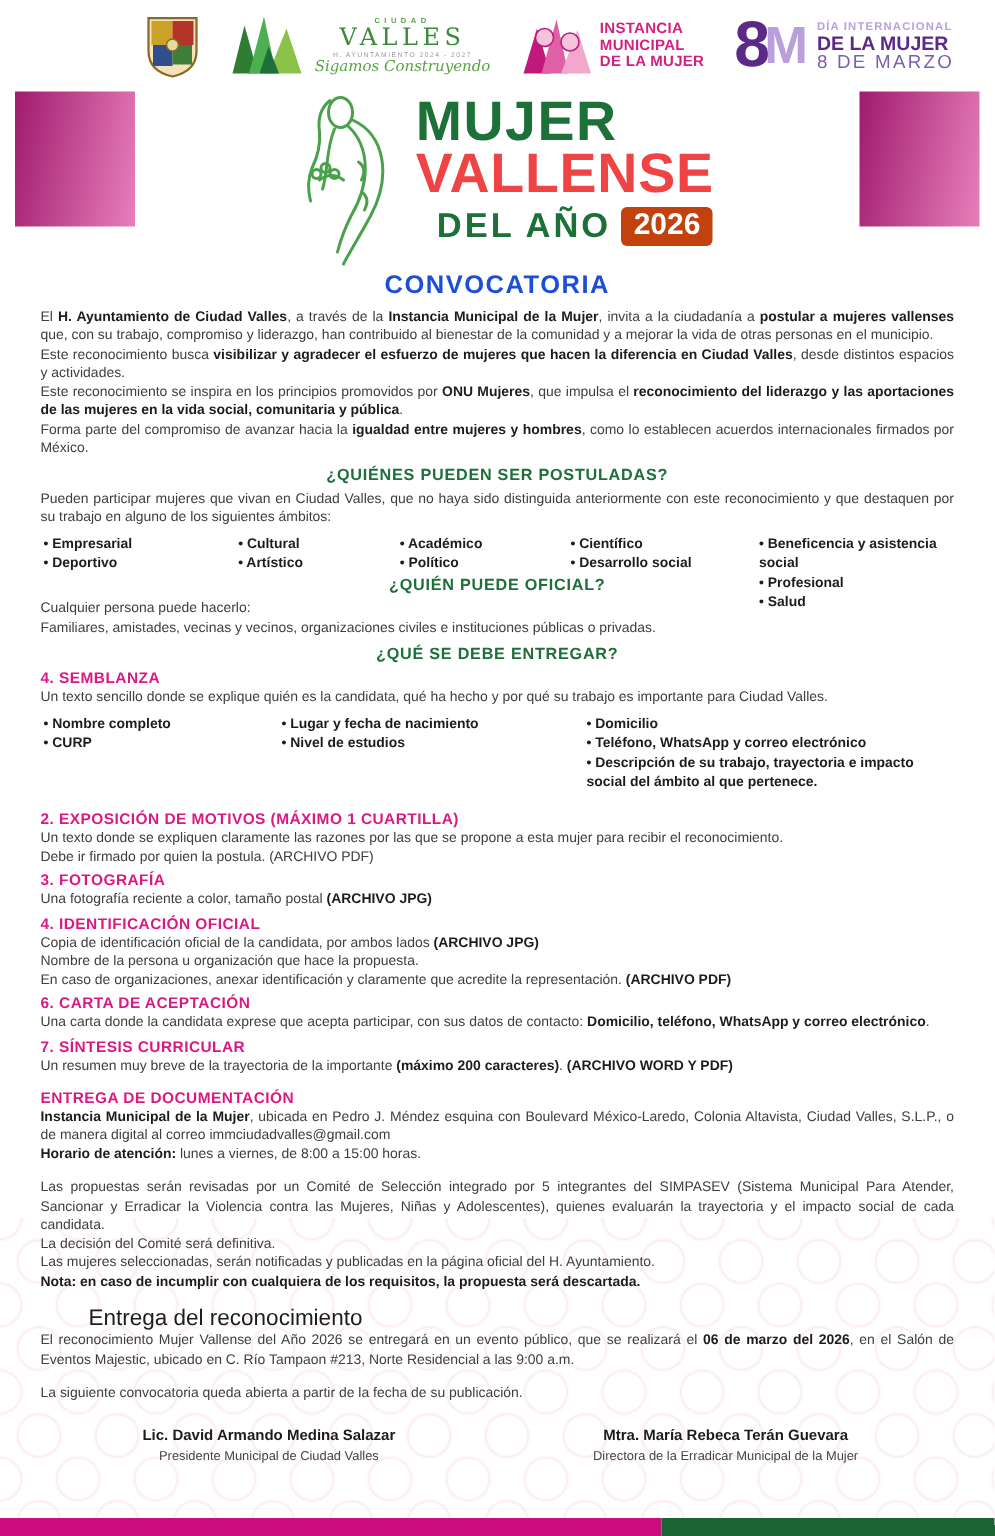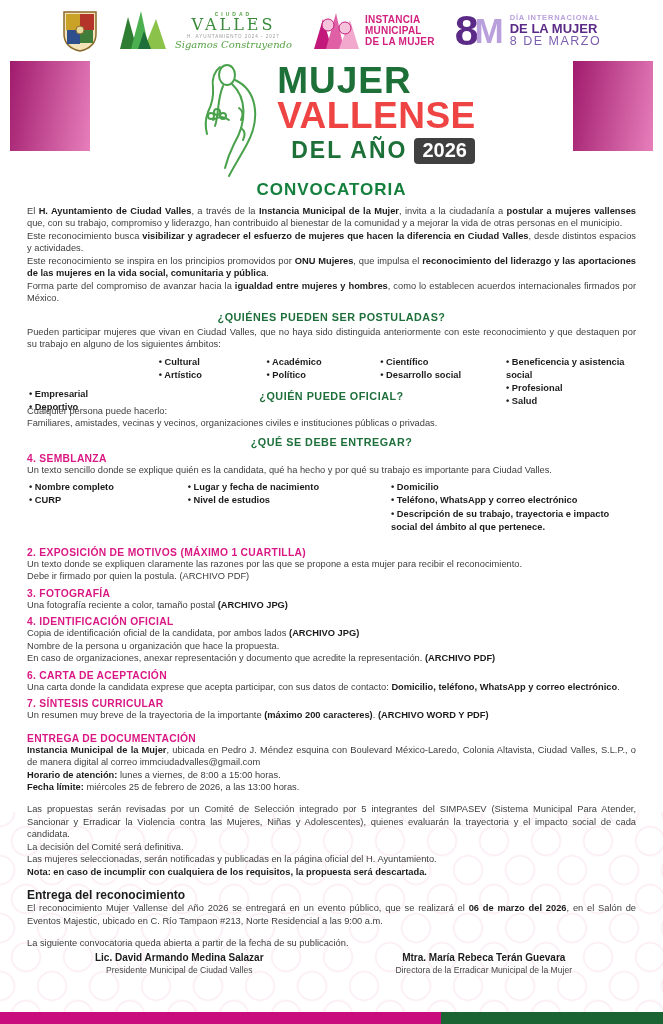--- a/index.html
+++ b/index.html
@@ -13,21 +13,21 @@
     position:absolute; left:0; right:0; top:812px; bottom:12px; z-index:0;
     background-image:
       radial-gradient(circle, rgba(214,31,135,0) 13px, rgba(214,31,135,0.09) 14px, rgba(214,31,135,0) 16px),
       radial-gradient(circle, rgba(214,31,135,0) 13px, rgba(214,31,135,0.09) 14px, rgba(214,31,135,0) 16px);
     background-size:52px 58px;
     background-position:0 0, 26px 29px;
   }
   .main { position:relative; z-index:1; padding:0 27px; }
 
   
-  .logos { display:flex; align-items:center; justify-content:center; gap:20px; padding-top:7px; height:54px; }
+  .logos { display:flex; align-items:center; justify-content:flex-end; gap:20px; padding-top:7px; height:54px; }
   .logo-cv, .logo-imm, .logo-8m { display:flex; align-items:center; gap:5px; }
   .cv-text { text-align:center; }
   .cv-ciudad { font-size:5px; letter-spacing:3px; color:#56a344; font-weight:bold; }
   .cv-valles { font-family:"DejaVu Serif", serif; font-size:16px; letter-spacing:3px; color:#3c8a3c; line-height:1; }
   .cv-ayto { font-size:4.5px; letter-spacing:1px; color:#9a9a9a; margin-top:1px; }
   .cv-script { font-family:"DejaVu Serif", serif; font-style:italic; font-size:10px; color:#56a344; line-height:1.1; }
   .imm-text { font-size:10px; font-weight:800; color:#d3217f; line-height:1.12; letter-spacing:.2px; }
   .logo-8m { gap:3px; }
   .m8-8 { font-size:43px; font-weight:800; color:#5b2a86; line-height:.85; }
   .m8-m { font-size:35px; font-weight:800; color:#b9a0dc; line-height:.9; margin-left:-7px; }
@@ -41,33 +41,33 @@
   .sq { position:absolute; top:5px; width:80px; height:90px; }
   .sq-left  { left:-17px;  background:linear-gradient(100deg,#a01b6d 0%, #e77fbb 100%); }
   .sq-right { right:-17px; background:linear-gradient(100deg,#a01b6d 0%, #e77fbb 100%); }
   .title-center { position:absolute; left:0; right:0; top:0; display:flex; justify-content:center; align-items:flex-start; }
   .woman { margin-top:4px; }
   .title-text { padding-top:8px; margin-left:2px; }
   .t1 { font-size:37px; font-weight:800; color:#1d7038; letter-spacing:1px; line-height:.92; }
   .t2 { font-size:37px; font-weight:800; color:#ef4444; letter-spacing:.5px; line-height:.98; }
   .t3 { display:flex; align-items:center; gap:7px; margin-top:3px; margin-left:14px; }
   .t3a { font-size:23px; font-weight:800; color:#1d7038; letter-spacing:2px; }
-  .t3badge { background:#404040; color:#fff; font-weight:800; font-size:20px; padding:1px 8px 2px; border-radius:4px; }
-
-  .conv-heading { text-align:center; color:#15803d; font-weight:800; font-size:17px; letter-spacing:1px; margin:2px 0 5px; }
+  .t3badge { background:#c2410c; color:#fff; font-weight:800; font-size:20px; padding:1px 8px 2px; border-radius:4px; }
+
+  .conv-heading { text-align:center; color:#1d4ed8; font-weight:800; font-size:17px; letter-spacing:1px; margin:2px 0 5px; }
 
   .para { font-size:9.3px; line-height:1.34; text-align:justify; }
   .para .b, .bullet { font-weight:bold; color:#1c1c1c; }
   .gh { text-align:center; font-size:10.8px; font-weight:800; color:#1e6f3a; letter-spacing:.5px; margin:6px 0 3px; }
   .ph { font-size:10.3px; font-weight:800; color:#da1884; letter-spacing:.3px; margin-top:5px; }
-  .bh { font-size:12px; font-weight:bold; color:#1c1c1c; margin-top:10px; }
+  .bh { font-size:15px; font-weight:normal; color:#1c1c1c; margin-top:10px;margin-left:32px; }
 
   .cols { display:flex; justify-content:space-between; margin:5px 2px 2px; }
   .bullet { font-size:9.3px; line-height:1.42; }
-  .ambitos .col:nth-child(1){width:122px;margin-top:32px;} .ambitos .col:nth-child(2){width:100px;}
+  .ambitos .col:nth-child(1){width:122px;} .ambitos .col:nth-child(2){width:100px;}
   .ambitos .col:nth-child(3){width:106px;} .ambitos .col:nth-child(4){width:118px;}
   .ambitos .col:nth-child(5){width:128px;}
   .sembl .col:nth-child(1){width:160px;} .sembl .col:nth-child(2){width:205px;}
   .sembl .col:nth-child(3){width:245px;}
 
   .gap6{height:6px;} .gap10{height:10px;}
 
   .signatures { position:absolute; left:27px; right:27px; top:952px; display:flex; z-index:1; }
   .sig { width:50%; text-align:center; }
   .sig-name { font-size:10px; font-weight:bold; color:#1c1c1c; }
@@ -227,33 +227,32 @@
   <p class="para"><span>Un texto donde se expliquen claramente las razones por las que se propone a esta mujer para recibir el reconocimiento.</span></p>
   <p class="para"><span>Debe ir firmado por quien la postula. (ARCHIVO PDF)</span></p>
 
   <h4 class="ph">3. FOTOGRAFÍA</h4>
   <p class="para"><span>Una fotografía reciente a color, tamaño postal  </span><span class="b">(ARCHIVO JPG)</span></p>
 
   <h4 class="ph">4. IDENTIFICACIÓN OFICIAL</h4>
   <p class="para"><span>Copia de identificación oficial de la candidata, por ambos lados  </span><span class="b">(ARCHIVO JPG)</span></p>
 
   <p class="para"><span>Nombre de la persona u organización que hace la propuesta.</span></p>
-  <p class="para"><span>En caso de organizaciones, anexar representación y documento que acredite la representación. </span><span class="b">(ARCHIVO PDF)</span></p>
+  <p class="para"><span>En caso de organizaciones, anexar identificación y claramente que acredite la representación. </span><span class="b">(ARCHIVO PDF)</span></p>
 
   <h4 class="ph">6. CARTA DE ACEPTACIÓN</h4>
   <p class="para"><span>Una carta donde la candidata exprese que acepta participar, con sus datos de contacto: </span><span class="b">Domicilio, teléfono, WhatsApp y correo electrónico</span><span>.</span></p>
 
   <h4 class="ph">7. SÍNTESIS CURRICULAR</h4>
   <p class="para"><span>Un resumen muy breve de la trayectoria de la importante </span><span class="b">(máximo 200 caracteres)</span><span>. </span><span class="b">(ARCHIVO WORD Y PDF)</span></p>
 
   <div class="gap6"></div>
   <h4 class="ph">ENTREGA DE DOCUMENTACIÓN</h4>
   <p class="para"><span class="b">Instancia Municipal de la Mujer</span><span>, ubicada en Pedro J. Méndez esquina con Boulevard México-Laredo, Colonia Altavista, Ciudad Valles, S.L.P., o de manera digital al correo immciudadvalles@gmail.com</span></p>
   <p class="para"><span class="b">Horario de atención:</span><span> lunes a viernes, de 8:00 a 15:00 horas.</span></p>
-  <p class="para"><span class="b">Fecha límite:</span><span> miércoles 25 de febrero de 2026, a las 13:00 horas.</span></p>
 
   <div class="gap10"></div>
   <p class="para"><span>Las propuestas serán revisadas por un Comité de Selección integrado por 5 integrantes del SIMPASEV (Sistema Municipal Para Atender, Sancionar y Erradicar la Violencia contra las Mujeres, Niñas y Adolescentes), quienes evaluarán la trayectoria y el impacto social de cada candidata.</span></p>
   <p class="para"><span>La decisión del Comité será definitiva.</span></p>
   <p class="para"><span>Las mujeres seleccionadas, serán notificadas y publicadas en la página oficial del H. Ayuntamiento.</span></p>
   <p class="para"><span class="b">Nota: en caso de incumplir con cualquiera de los requisitos, la propuesta será descartada.</span></p>
 
   <h4 class="bh">Entrega del reconocimiento</h4>
   <p class="para"><span>El reconocimiento Mujer Vallense del Año 2026 se entregará en un evento público, que se realizará el </span><span class="b">06 de marzo del 2026</span><span>, en el Salón de Eventos Majestic, ubicado en C. Río Tampaon #213, Norte Residencial a las 9:00 a.m.</span></p>
   <div class="gap10"></div>

